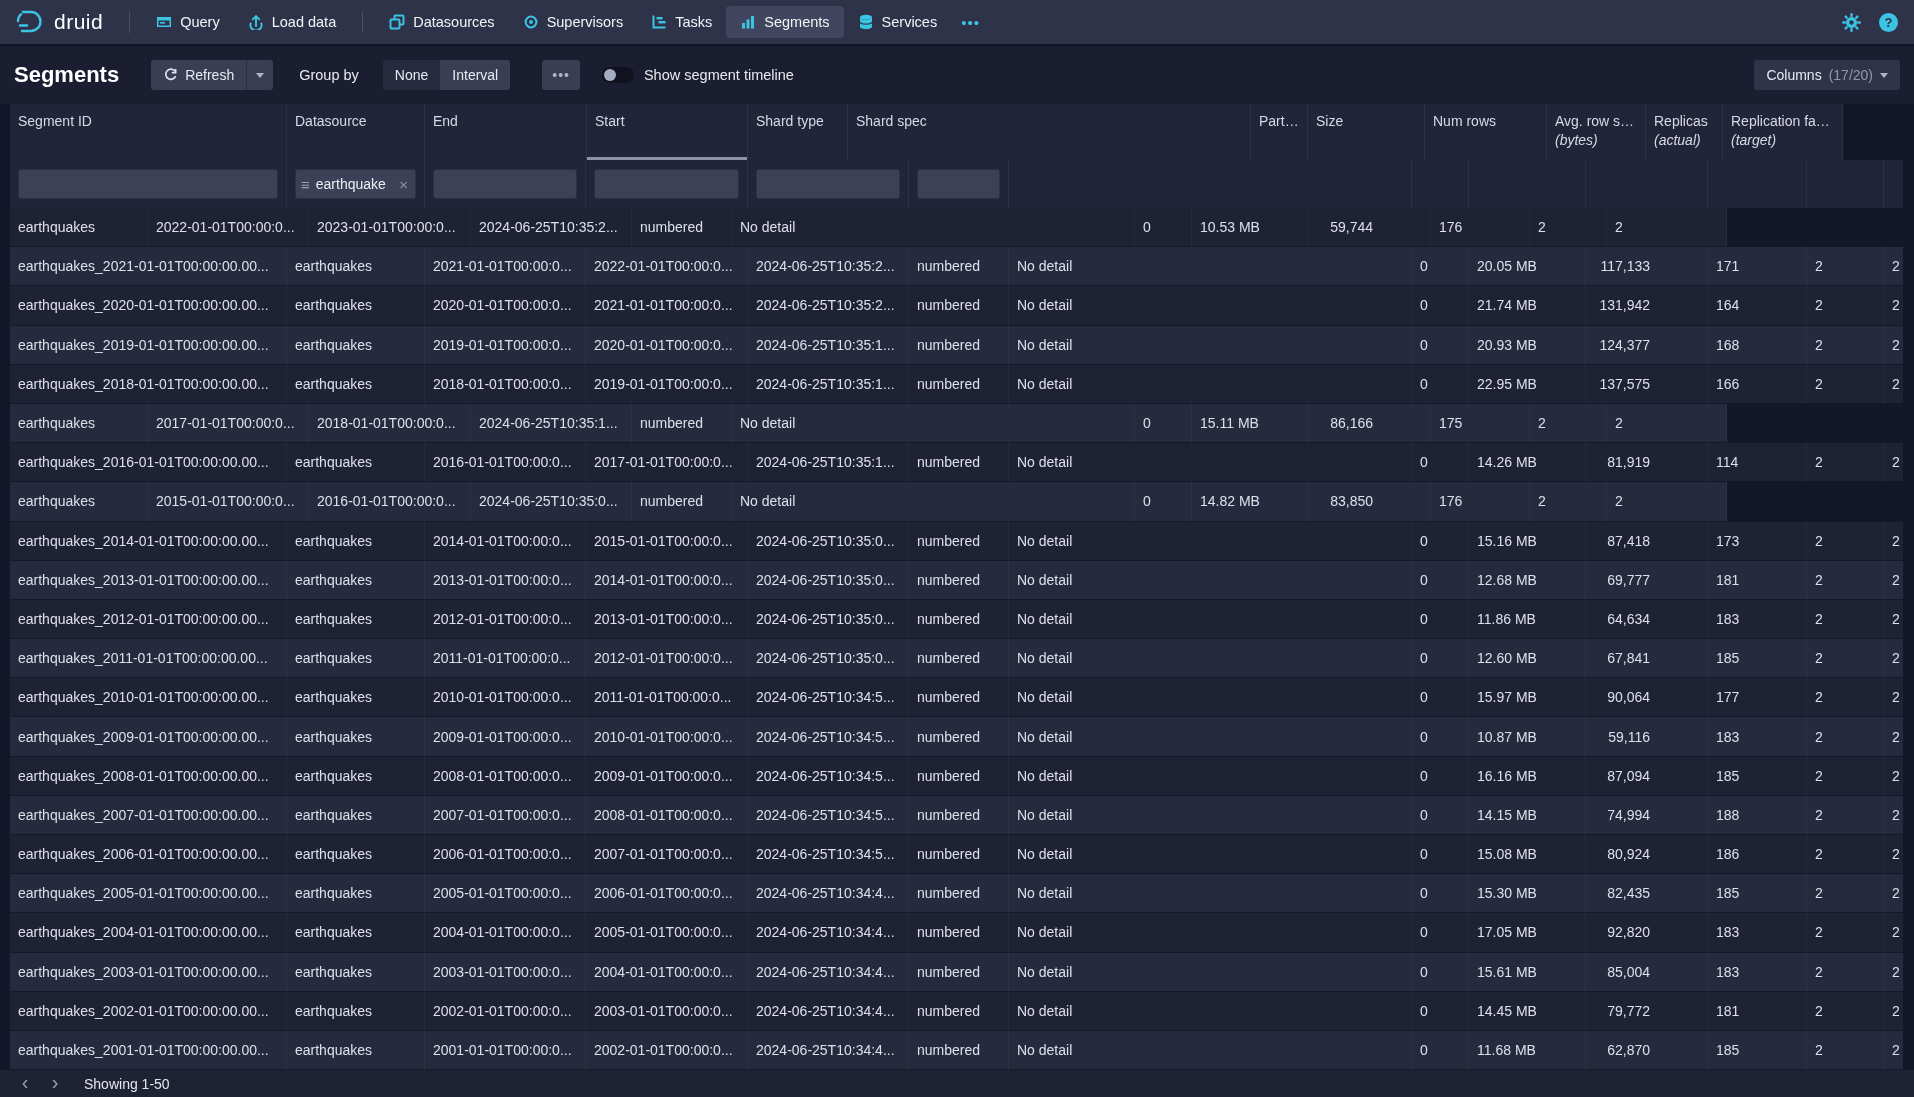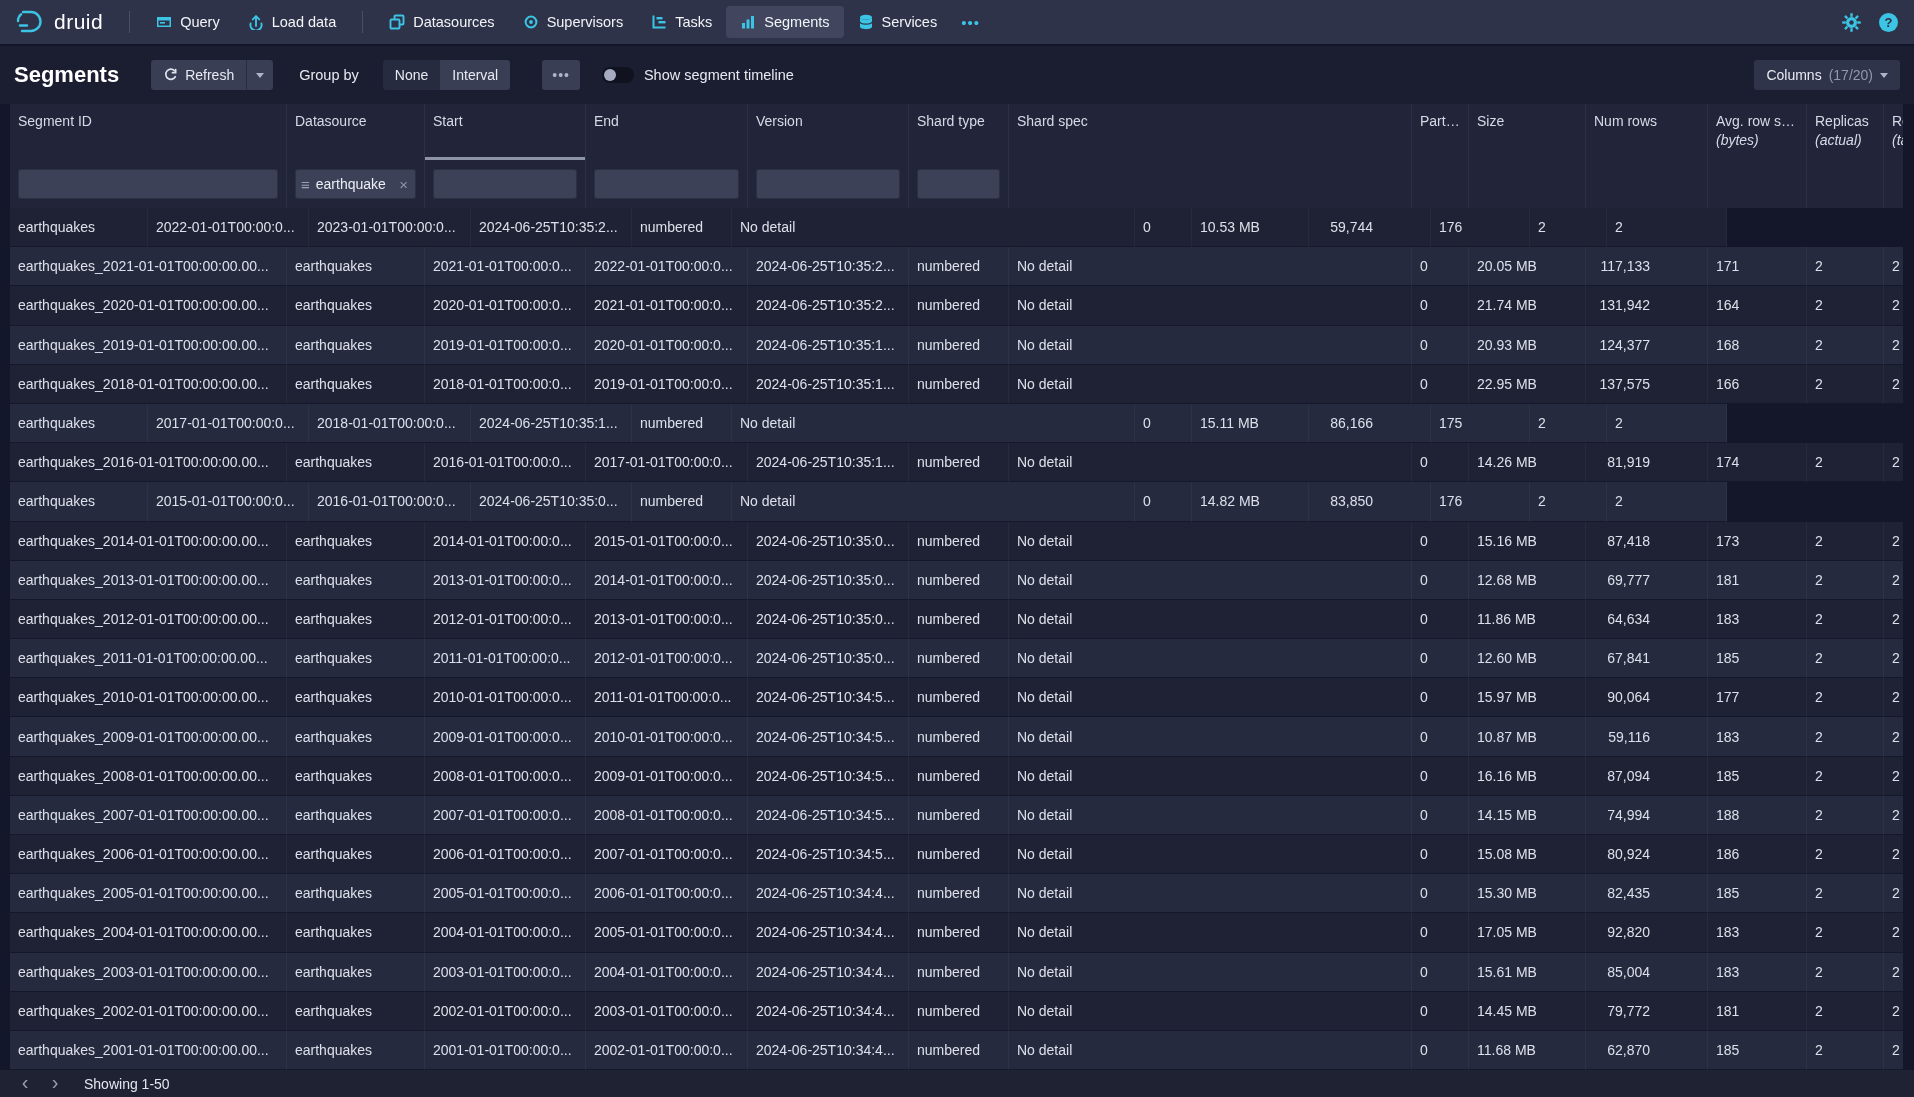--- a/index.html
+++ b/index.html
@@ -291,28 +291,25 @@
 </div>
 
 <div class="table-area">
   <div class="thead">
       <div class="th col-id">
         <span class="l1">Segment ID</span>
       </div>
       <div class="th col-datasource">
         <span class="l1">Datasource</span>
       </div>
+      <div class="th col-end">
+        <span class="l1">End</span>
+      </div>
       <div class="th col-start sorted">
         <span class="l1">Start</span>
-      </div>
-      <div class="th col-end">
-        <span class="l1">End</span>
-      </div>
-      <div class="th col-version">
-        <span class="l1">Version</span>
       </div>
       <div class="th col-shard_type">
         <span class="l1">Shard type</span>
       </div>
       <div class="th col-shard_spec">
         <span class="l1">Shard spec</span>
       </div>
       <div class="th col-partition">
         <span class="l1">Partition</span>
       </div>
@@ -473,21 +470,21 @@
         <div class="td col-start cell-start">2016-01-01T00:00:0...</div>
         <div class="td col-end cell-end">2017-01-01T00:00:0...</div>
         <div class="td col-version cell-version">2024-06-25T10:35:1...</div>
         <div class="td col-shard_type cell-shard_type">numbered</div>
         <div class="td col-shard_spec cell-shard_spec">No detail</div>
         <div class="td col-partition cell-partition">0</div>
         <div class="td col-size cell-size">14.26 MB</div>
         <div class="td col-num_rows cell-num_rows">
           <span class="numval">81,919</span>
         </div>
-        <div class="td col-avg_row_size cell-avg_row_size">174</div>
+        <div class="td col-avg_row_size cell-avg_row_size">114</div>
         <div class="td col-replicas cell-replicas">2</div>
         <div class="td col-replication_factor cell-replication_factor">2</div>
       </div>
       <div class="tr">
         <div class="td col-datasource cell-datasource">earthquakes</div>
         <div class="td col-start cell-start">2015-01-01T00:00:0...</div>
         <div class="td col-end cell-end">2016-01-01T00:00:0...</div>
         <div class="td col-version cell-version">2024-06-25T10:35:0...</div>
         <div class="td col-shard_type cell-shard_type">numbered</div>
         <div class="td col-shard_spec cell-shard_spec">No detail</div>

